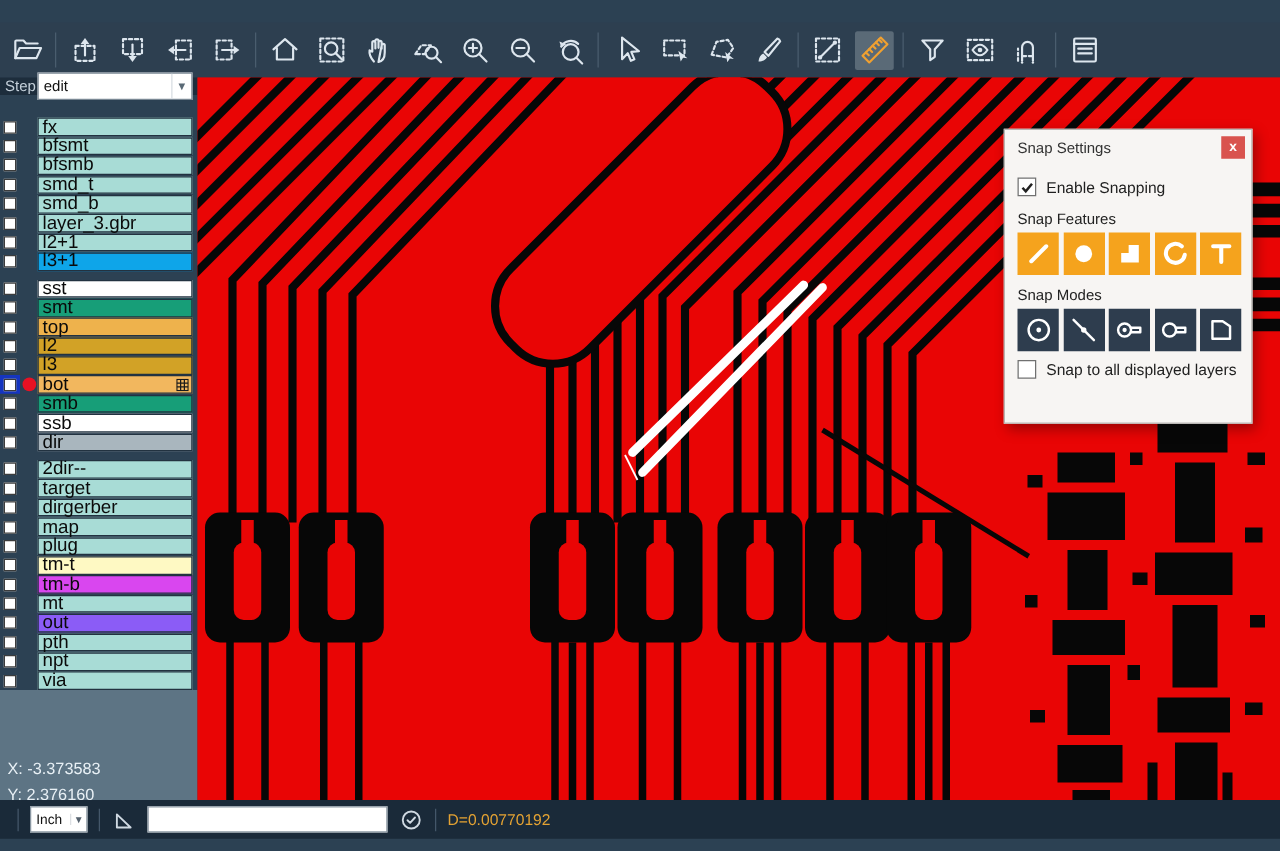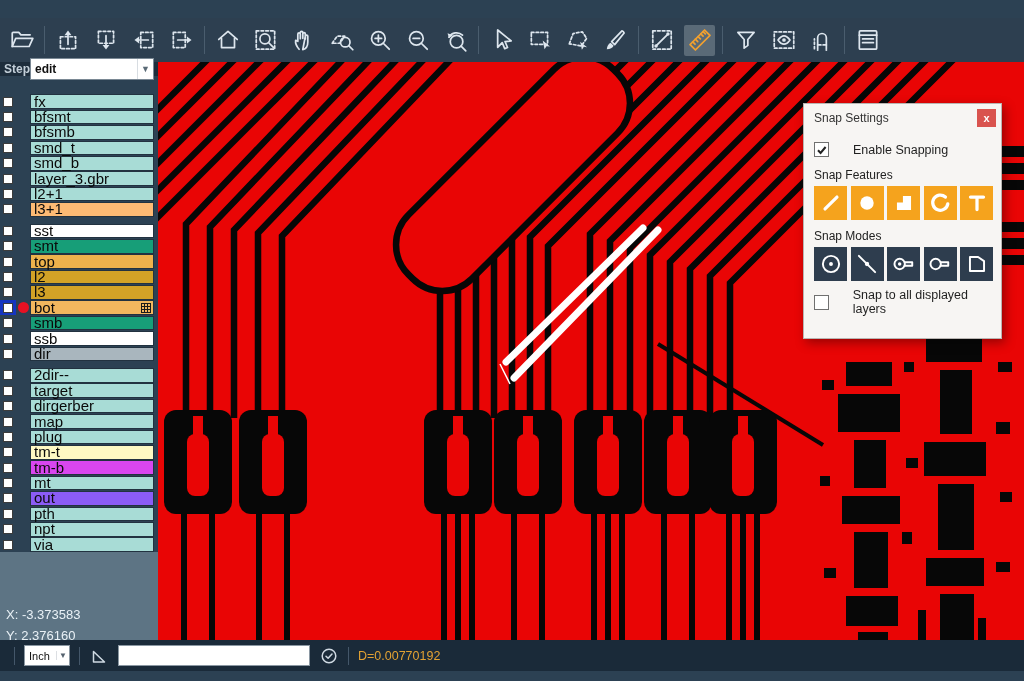--- a/index.html
+++ b/index.html
@@ -20,21 +20,21 @@
   .tbtn{width:31px;height:31px;display:flex;align-items:center;justify-content:center;cursor:pointer;}
   .tbtn svg{width:26px;height:26px;}
   .ticon *{stroke:#dde6ee;stroke-width:1.6;fill:none;stroke-linecap:round;stroke-linejoin:round;}
   .ticon .f{fill:#dde6ee;stroke:none;}
   .tbtn.active{background:#5a6a77;border-radius:2px;}
   .tbtn.active .ticon *{stroke:#f0a030;}
 
   
   #sidebar{position:absolute;left:0;top:62px;width:158px;height:588px;background:#2c4153;}
   #steprow{position:absolute;left:0;top:0;width:158px;height:14px;background:#1d2d3c;
-    display:flex;align-items:center;padding-left:4px;font-weight:bold;}
+    display:flex;align-items:center;padding-left:4px;}
   #steplabel{color:#c3cfd9;font-size:12px;width:26px;}
   #stepcombo{width:124px;height:22px;background:#fff;border:1px solid #7a8894;display:flex;align-items:center;cursor:pointer;}
   #stepvalue{flex:1;font-size:12px;color:#111;padding-left:4px;}
   #stepchev{width:16px;height:20px;color:#5a6a76;font-size:9px;display:flex;align-items:center;justify-content:center;border-left:1px solid #d8dde2;}
   #layerlist{position:absolute;left:0;top:30px;width:158px;padding-top:2px;}
   .lrow{height:15.4px;display:flex;align-items:center;cursor:pointer;}
   .lsep{height:6px;}
   .lchkw{width:16px;height:15px;display:flex;align-items:center;justify-content:center;}
   .lchkw.active{background:#1535c0;}
   .lchk{width:10px;height:10px;background:#fff;border:1px solid #3c3c3c;}
@@ -50,21 +50,21 @@
   #canvas{position:absolute;left:158px;top:62px;width:866px;height:588px;background:#e90505;cursor:crosshair;}
   #canvas svg{display:block;width:866px;height:588px;}
 
   
   #snapdlg{position:absolute;left:803px;top:103px;width:199px;height:236px;background:#f7f5f3;
     border:1px solid #b9b5b2;box-shadow:3px 4px 10px rgba(0,0,0,.35);}
   #dlg-titlebar{position:absolute;left:0;top:0;width:100%;height:28px;display:flex;align-items:center;cursor:default;}
   #dlg-title{font-size:12px;color:#333;padding-left:10px;}
   #dlg-x{position:absolute;right:5px;top:5px;width:19px;height:18px;background:#d9534e;color:#fff;
     font-size:11px;font-weight:bold;display:flex;align-items:center;justify-content:center;cursor:pointer;}
-  .dlg-chk-row{position:absolute;left:10px;display:flex;align-items:center;gap:24px;cursor:pointer;}
+  .dlg-chk-row{position:absolute;left:10px;display:flex;align-items:center;gap:8px;cursor:pointer;}
   .dchk{width:15px;height:15px;background:#fff;border:1px solid #707070;display:flex;align-items:center;justify-content:center;}
   .dchk svg{width:12px;height:12px;}
   .dchk svg path{stroke:#222;stroke-width:2;fill:none;}
   .dlg-label{font-size:12.5px;color:#1f1f1f;}
   .dlg-sec{position:absolute;left:10px;font-size:12px;color:#222;}
   .dlg-btnrow{position:absolute;left:10px;display:flex;gap:3.5px;}
   .fbtn{width:33px;height:34px;display:flex;align-items:center;justify-content:center;cursor:pointer;}
   .fbtn svg{width:26px;height:26px;}
   .ficon *{stroke:#fff;stroke-width:3;fill:none;stroke-linecap:round;stroke-linejoin:round;}
   .ficon .f{fill:#fff;stroke:none;}
@@ -317,21 +317,21 @@
             <span class="lchk"></span>
           </span>
           <span class="lgap"></span>
           <span class="lname" style="background: rgb(168, 220, 214);">l2+1</span>
         </div>
         <div class="lrow">
           <span class="lchkw">
             <span class="lchk"></span>
           </span>
           <span class="lgap"></span>
-          <span class="lname" style="background: #fdba74;">l3+1</span>
+          <span class="lname" style="background: #0ea5e9;">l3+1</span>
         </div>
         <div class="lsep"></div>
         <div class="lrow">
           <span class="lchkw">
             <span class="lchk"></span>
           </span>
           <span class="lgap"></span>
           <span class="lname" style="background: rgb(255, 255, 255);">sst</span>
         </div>
         <div class="lrow">

